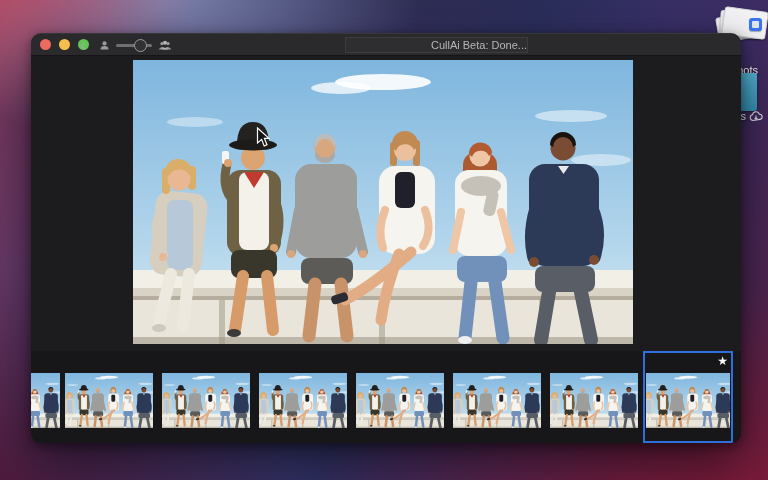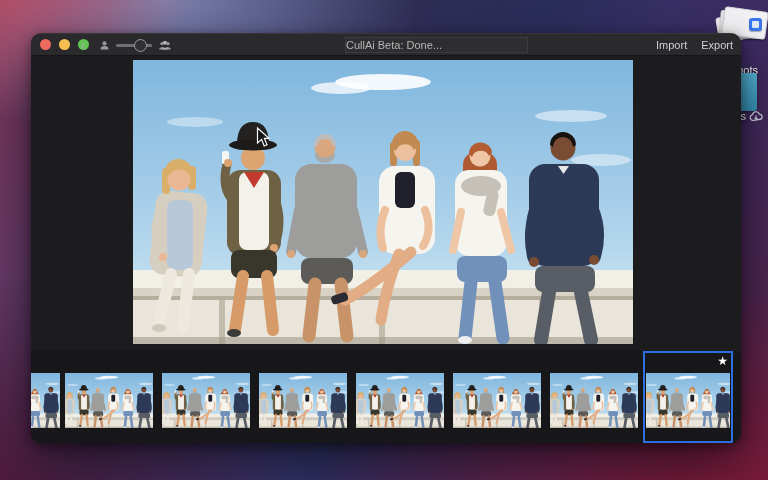--- a/index.html
+++ b/index.html
@@ -39,21 +39,21 @@
               border-bottom:1px solid #151517; display:flex; align-items:center; }
   .lights { position:absolute; left:9px; top:5px; display:flex; gap:8px; }
   .light { width:11px; height:11px; border-radius:50%; }
   .back-btn { position:absolute; left:44px; top:0; width:16px; height:22px; color:#a9a9ad; font-size:15px; line-height:21px; text-align:center; }
   .facebar { position:absolute; left:68px; top:0; height:22px; display:flex; align-items:center; gap:6px; }
   .slider-track { position:relative; width:36px; height:3px; border-radius:2px; background:#707074; }
   .slider-knob { position:absolute; top:-5px; left:18px; width:13px; height:13px; border-radius:50%;
                  background:#313134; border:1.5px solid #9a9a9e; }
   .title-box { position:absolute; left:314px; top:3px; width:183px; height:16px; border-radius:0;
                border:1px solid rgba(255,255,255,.07); background:rgba(255,255,255,.02);
-               color:#b6b6b8; font-size:11px; line-height:14px; text-align:left;
+               color:#b6b6b8; font-size:11px; line-height:14px; text-align:right;
                white-space:nowrap; overflow:hidden; }
   .tb-buttons { position:absolute; right:8px; top:0; height:22px; display:flex; align-items:center; gap:14px; }
   .tb-btn { color:#cfcfd2; font-size:11px; cursor:default; }
 
   
   .photo-wrap { position:absolute; left:102px; top:26px; width:500px; height:284px; background:#000; }
   .photo-wrap svg { display:block; }
   .cursor { position:absolute; left:225px; top:93px; width:14px; height:21px; z-index:5; }
 
   .filmstrip { position:absolute; left:0; top:317px; width:710px; height:93px; background:#171719; }
@@ -227,24 +227,20 @@
       </div>
       <svg width="14" height="11" viewBox="0 0 14 11">
         <circle cx="4" cy="3.6" r="1.7" fill="#9a9a9e"></circle>
         <circle cx="10" cy="3.6" r="1.7" fill="#9a9a9e"></circle>
         <circle cx="7" cy="2.8" r="2" fill="#b4b4b8"></circle>
         <path d="M1,9.6 a3.2,2.8 0 0 1 6,-1 a3.2,2.8 0 0 1 6,1 z" fill="#9a9a9e"></path>
         <path d="M4,9.6 a3.2,3 0 0 1 6,0 z" fill="#b4b4b8"></path>
       </svg>
     </div>
     <div class="title-box">CullAi Beta: Done...</div>
-    <div class="tb-buttons">
-      <span class="tb-btn">Import</span>
-      <span class="tb-btn">Export</span>
-    </div>
   </div>
 
   <div class="photo-wrap">
     <svg width="500" height="284" viewBox="0 0 500 284">
       <use href="#scene"></use>
     </svg>
   </div>
 
   <svg class="cursor" viewBox="0 0 14 21">
     <path d="M1.5,1 L1.5,16 L5.6,12.4 L8.2,19 L11,17.8 L8.4,11.4 L13,11.4 Z" fill="#141414" stroke="#ffffff" stroke-width="1.2"></path>

